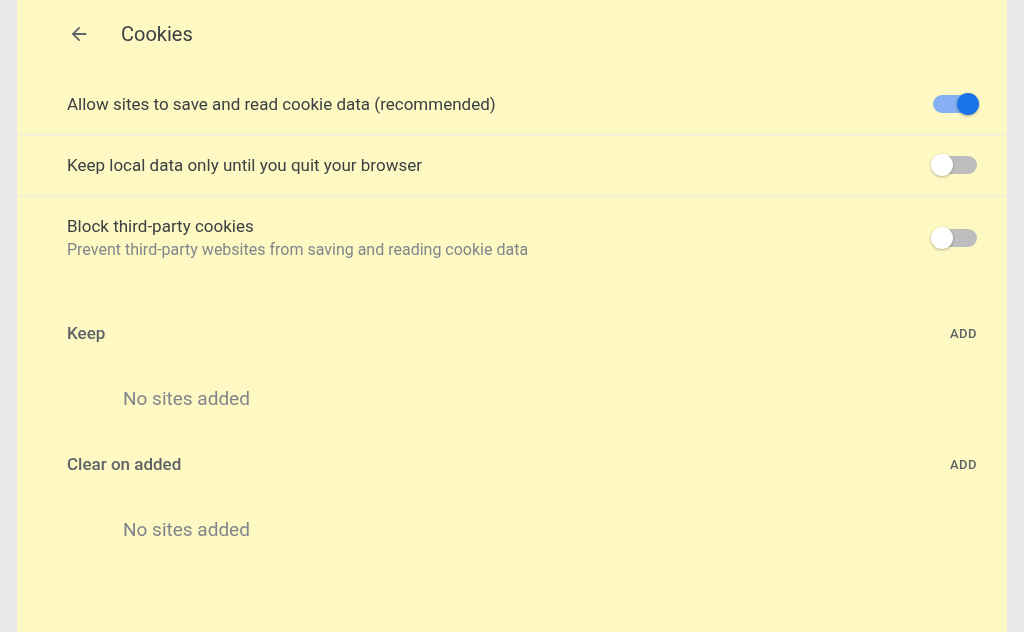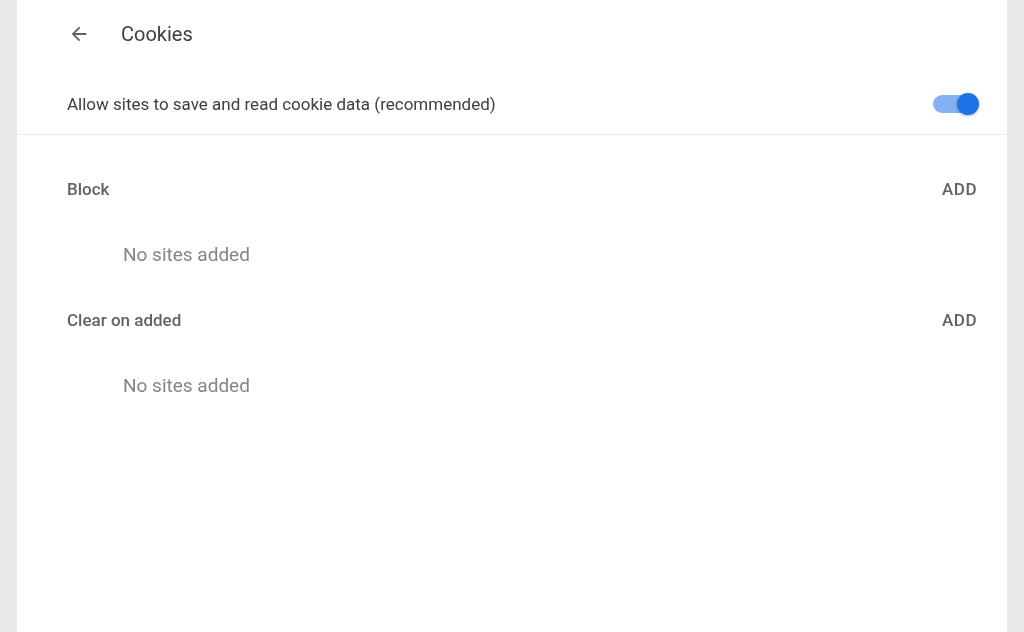--- a/index.html
+++ b/index.html
@@ -8,21 +8,21 @@
       padding: 0;
     }
     body {
       font-family: Roboto, "Segoe UI", Arial, sans-serif;
       background: #e8e8e8;
       width: 1024px;
       height: 632px;
       overflow: hidden;
     }
     .page {
-      background: #ffffff;
+      background: #fef9c3;
       margin: 0 17px;
       height: 632px;
       position: relative;
     }
     .header {
       display: flex;
       align-items: center;
       padding: 22px 0 28px 50px;
       gap: 30px;
     }
@@ -110,21 +110,21 @@
       align-items: center;
       justify-content: space-between;
       padding: 44px 30px 16px 50px;
     }
     .section-title {
       font-size: 17px;
       color: #5f6368;
       font-weight: 500;
     }
     .add-btn {
-      font-size: 17px;
+      font-size: 13px;
       color: #5f6368;
       font-weight: 500;
       letter-spacing: 0.5px;
       cursor: pointer;
     }
     .empty-text {
       padding: 28px 0 0 106px;
       font-size: 19px;
       color: #80868b;
     }
@@ -146,24 +146,43 @@
   <div class="setting-row">
     <div class="setting-text">
       <div class="setting-label">Allow sites to save and read cookie data (recommended)</div>
     </div>
     <div class="toggle on">
       <div class="toggle-track"></div>
       <div class="toggle-thumb"></div>
     </div>
   </div>
 
+  <div class="setting-row">
+    <div class="setting-text">
+      <div class="setting-label">Keep local data only until you quit your browser</div>
+    </div>
+    <div class="toggle off">
+      <div class="toggle-track"></div>
+      <div class="toggle-thumb"></div>
+    </div>
+  </div>
 
+  <div class="setting-row no-border">
+    <div class="setting-text">
+      <div class="setting-label">Block third-party cookies</div>
+      <div class="setting-desc">Prevent third-party websites from saving and reading cookie data</div>
+    </div>
+    <div class="toggle off">
+      <div class="toggle-track"></div>
+      <div class="toggle-thumb"></div>
+    </div>
+  </div>
 
   <div class="section-header">
-    <div class="section-title">Block</div>
+    <div class="section-title">Keep</div>
     <div class="add-btn">ADD</div>
   </div>
   <div class="empty-text">No sites added</div>
 
   <div class="section-header">
     <div class="section-title">Clear on added</div>
     <div class="add-btn">ADD</div>
   </div>
   <div class="empty-text">No sites added</div>
 

